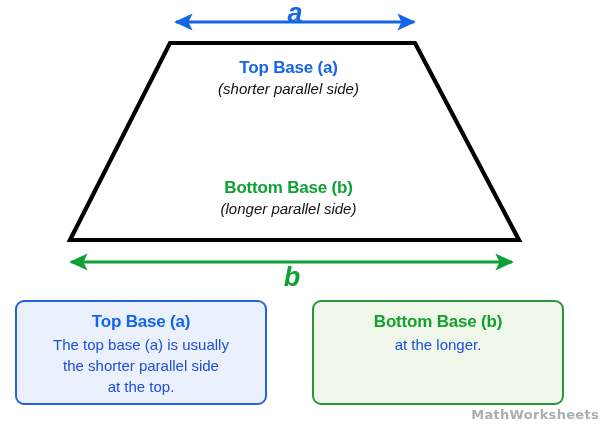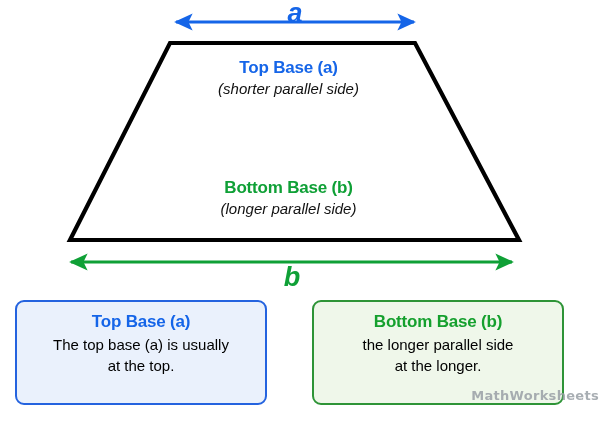--- a/index.html
+++ b/index.html
@@ -109,30 +109,30 @@
     font-size: 17px;
     line-height: 22px;
     letter-spacing: -0.2px;
   }
   .box-title.blue { color: #1565E8; }
   .box-title.green { color: #15A02E; }
   .box-body {
     font-family: "Liberation Sans", sans-serif;
     font-size: 15px;
     line-height: 21px;
-    color: #000000;
+    color: #1d4ed8;
     margin-top: 1px;
   }
   .box-body div { white-space: nowrap; }
 
   
   #watermark {
     position: absolute;
     right: 8px;
-    top: 388px;
+    top: 407px;
     font-family: "DejaVu Sans", sans-serif;
     font-weight: bold;
     font-size: 13px;
     letter-spacing: 0.3px;
     color: #9AA0A6;
     opacity: 0.85;
     white-space: nowrap;
   }
 </style>
 </head>
@@ -174,27 +174,27 @@
 
   <div id="bottom-base-group" class="inner-label">
     <div class="label-title green">Bottom Base (b)</div>
     <div class="label-sub">(longer parallel side)</div>
   </div>
 
   <div id="box-top-base" class="info-box">
     <div class="box-title blue">Top Base (a)</div>
     <div class="box-body">
       <div>The top base (a) is usually</div>
+      <div>the shorter parallel side</div>
       <div>at the top.</div>
     </div>
   </div>
 
   <div id="box-bottom-base" class="info-box">
     <div class="box-title green">Bottom Base (b)</div>
     <div class="box-body">
-      <div>the longer parallel side</div>
       <div>at the longer.</div>
     </div>
   </div>
 
   <div id="watermark">MathWorksheets</div>
 
 </div>
 
 </body></html>

